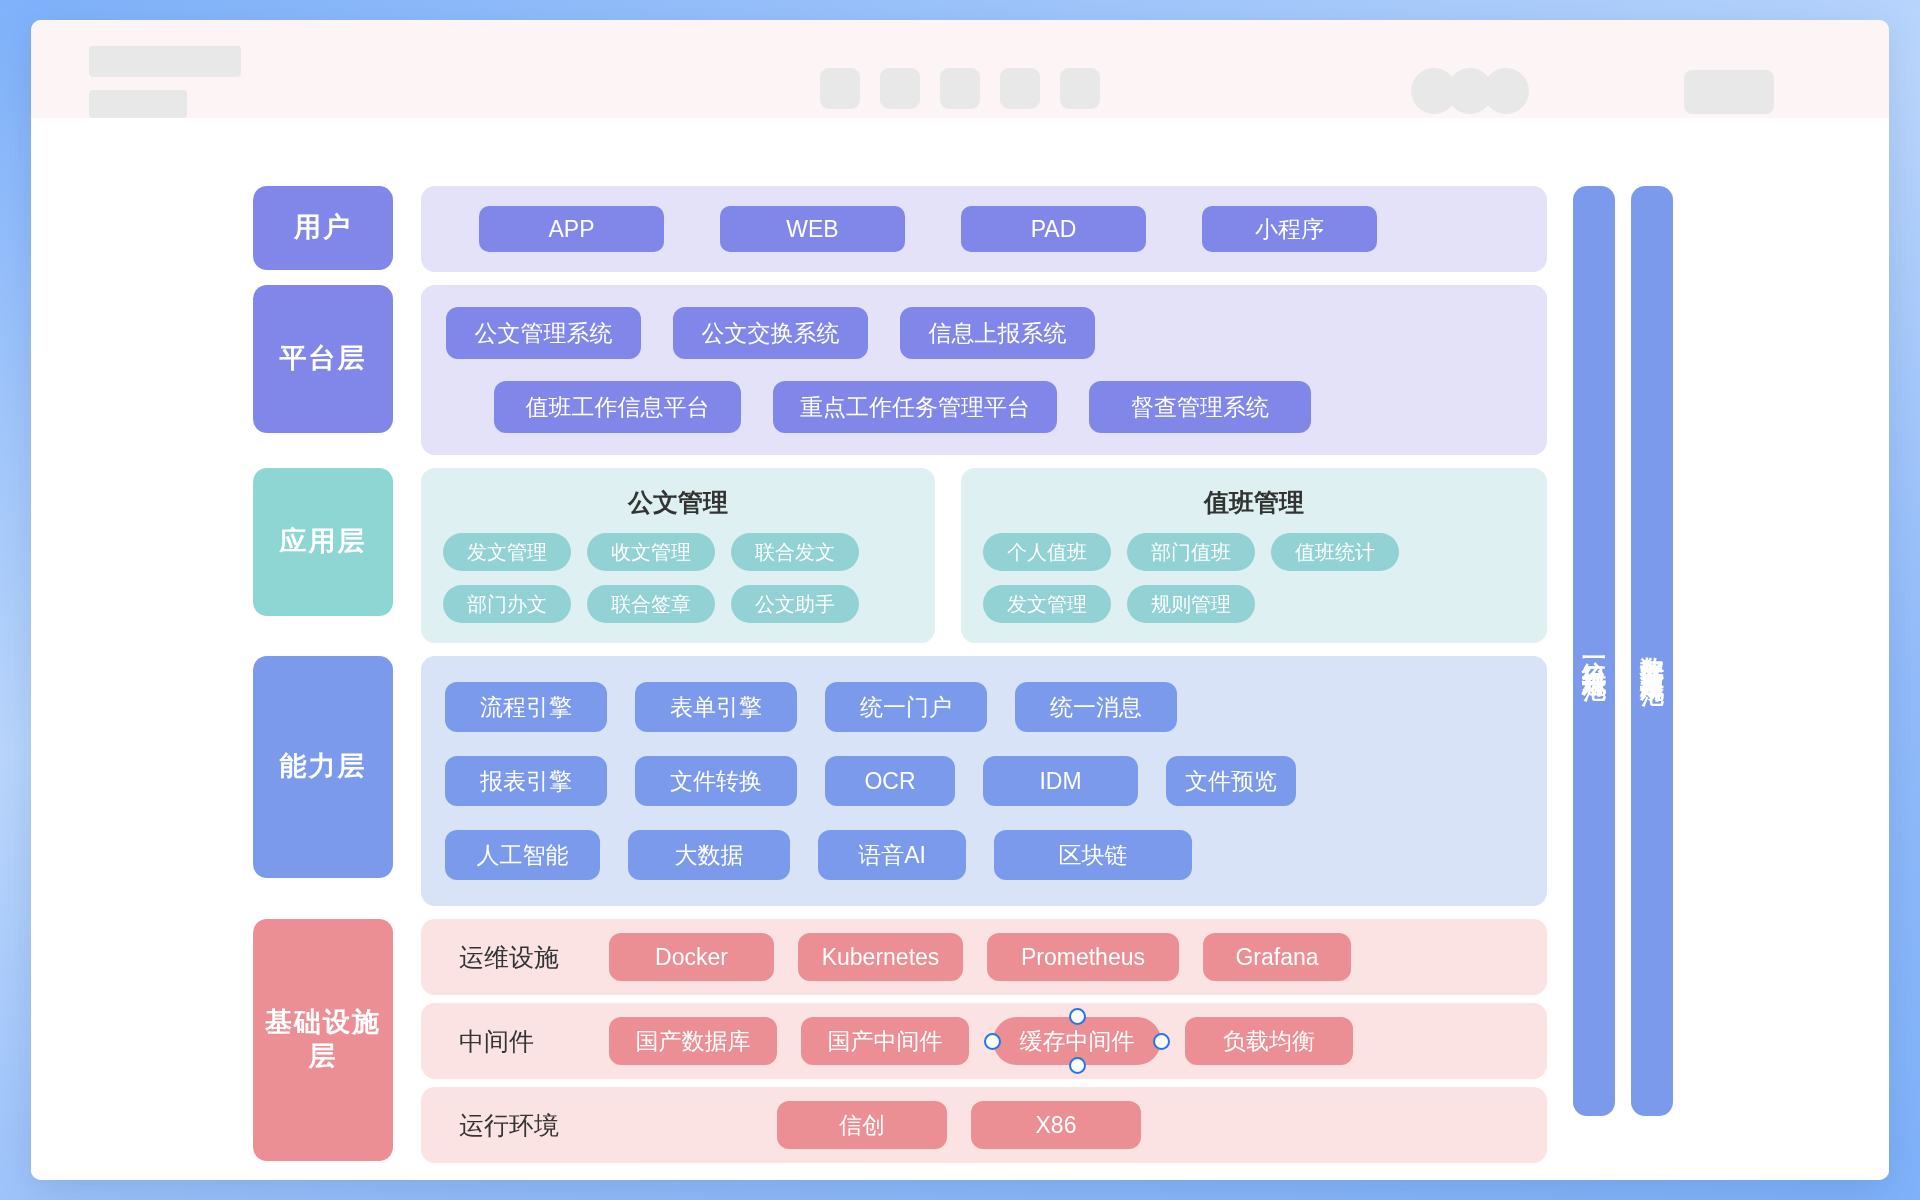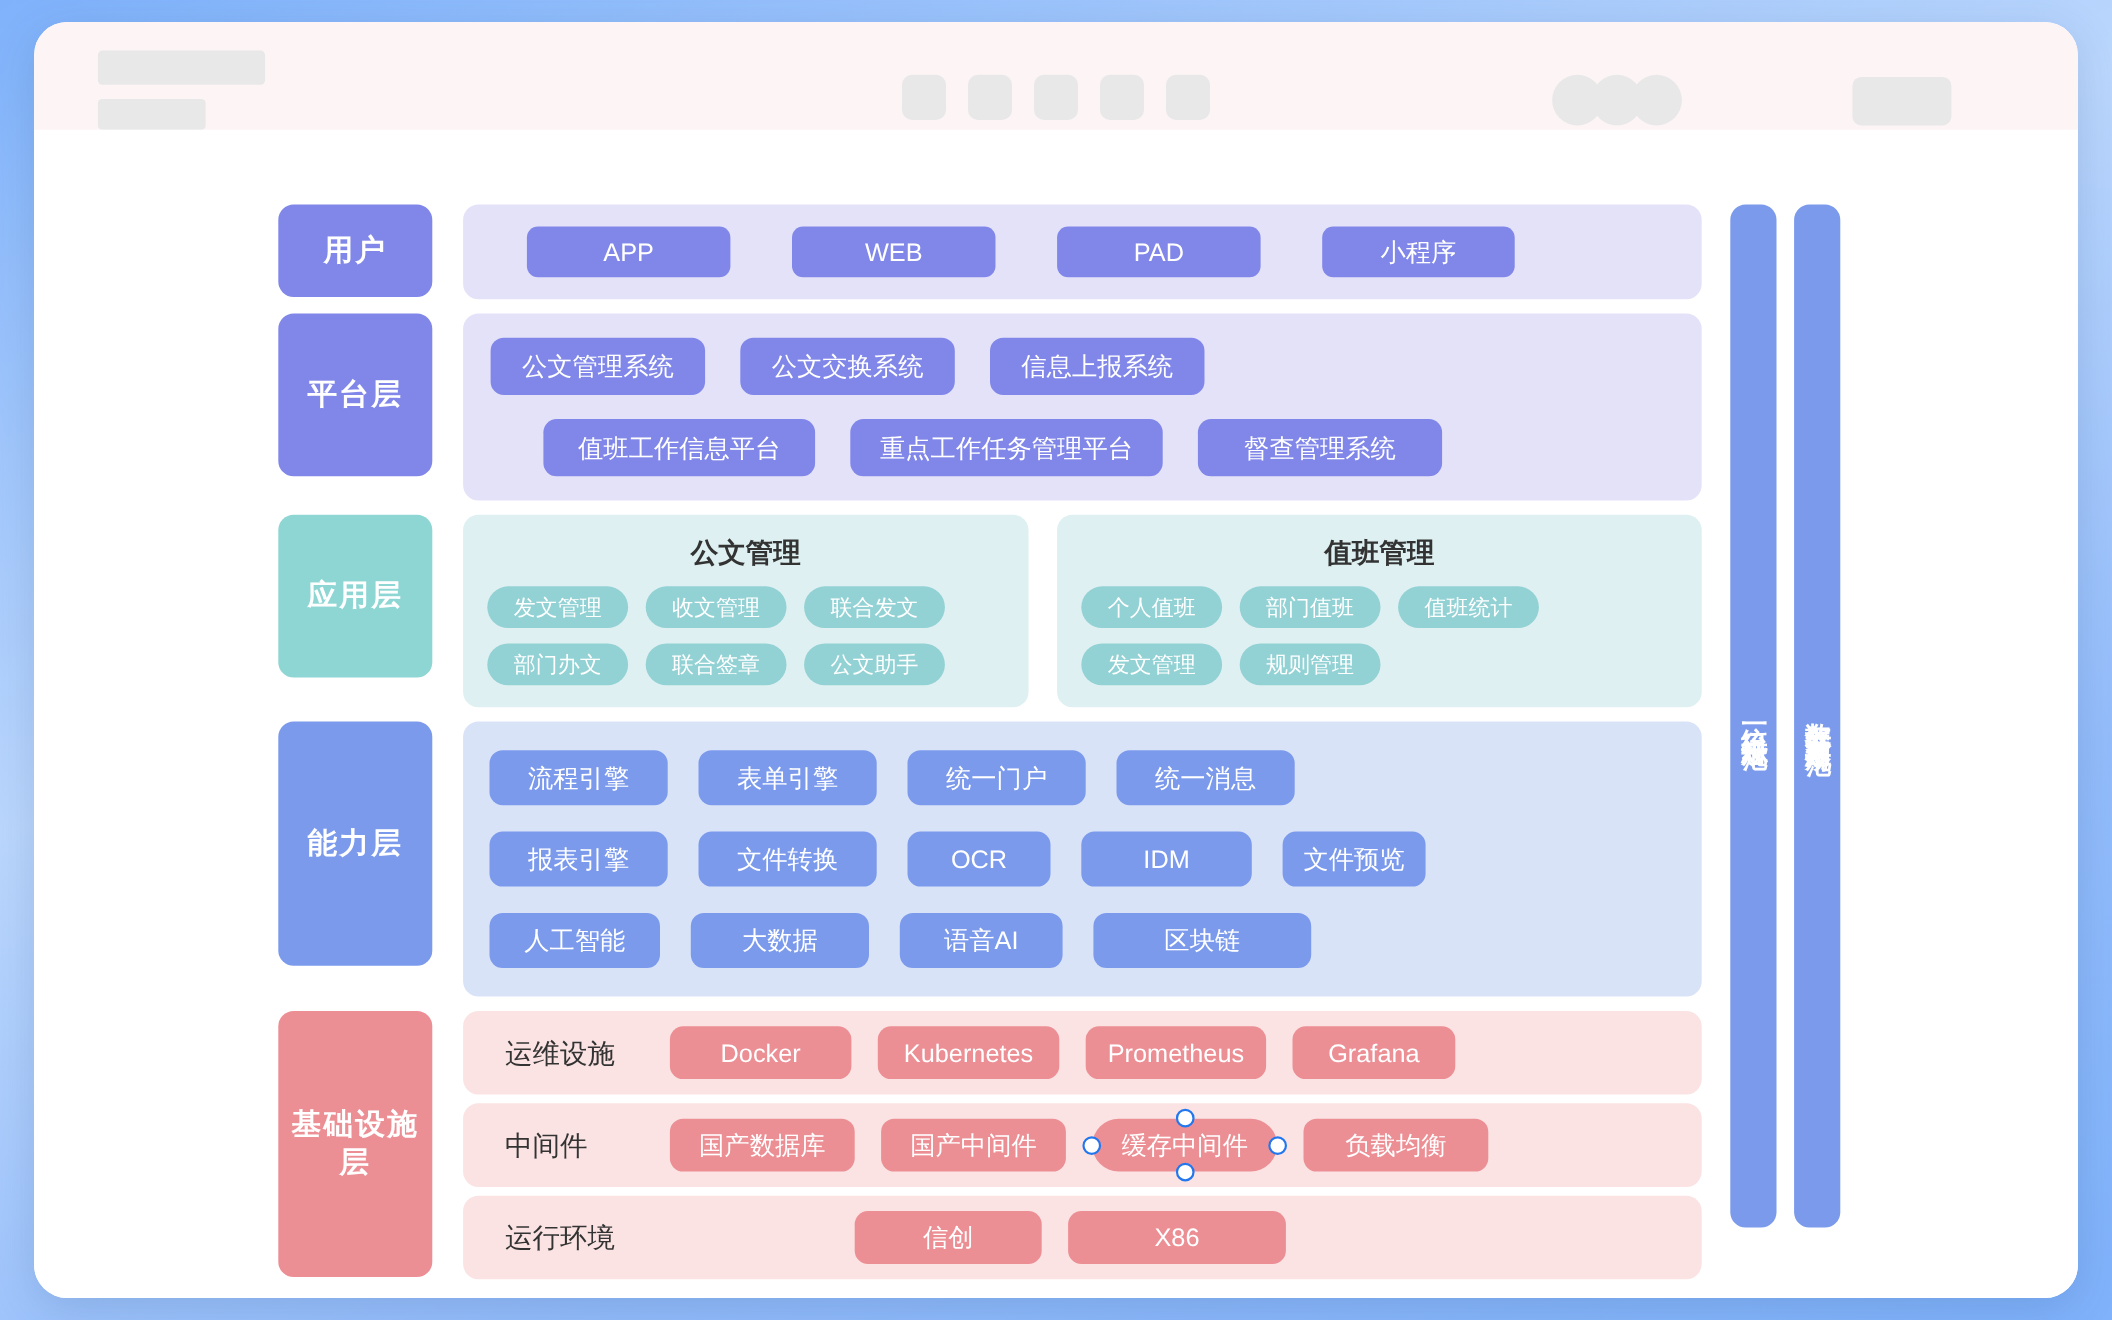--- a/index.html
+++ b/index.html
@@ -11,21 +11,21 @@
   body {
     background: linear-gradient(160deg, #7FB2FB 0%, #9CC4FC 18%, #BBD7FD 40%, #94BDFB 72%, #7FB2FB 100%);
     display: flex; align-items: center; justify-content: center;
   }
 
   
   .window {
     position: relative;
     width: 1858px; height: 1160px;
     background: #ffffff;
-    border-radius: 30px;
+    border-radius: 10px;
     overflow: hidden;
     box-shadow: 0 10px 40px rgba(40,70,130,.18);
   }
   .chrome {
     height: 98px;
     background: #FDF4F6;
     display: flex; align-items: center;
     position: relative;
   }
   .chrome-left { position: absolute; left: 58px; top: 26px; }
@@ -265,21 +265,21 @@
 
         <div class="row">
           <div class="layer-label" style="background:#EC8F95;height:242px">基础设施层</div>
           <div class="infra-body">
 
             <div class="infra-row ir-0">
               <div class="infra-label">运维设施</div>
               <div class="infra-chips">
                 <div class="chip-infra" style="width:165px">Docker</div>
                 <div class="chip-infra" style="width:165px">Kubernetes</div>
-                <div class="chip-infra" style="width:164px">Prometheus</div>
+                <div class="chip-infra" style="width:192px">Prometheus</div>
                 <div class="chip-infra" style="width:148px">Grafana</div>
               </div>
             </div>
 
             <div class="infra-row ir-1">
               <div class="infra-label">中间件</div>
               <div class="infra-chips">
                 <div class="chip-infra" style="width:168px">国产数据库</div>
                 <div class="chip-infra" style="width:168px">国产中间件</div>
                 <div class="chip-infra selected" style="width:168px">
@@ -290,21 +290,21 @@
                   <span class="hnd r"></span>
                 </div>
                 <div class="chip-infra" style="width:168px">负载均衡</div>
               </div>
             </div>
 
             <div class="infra-row ir-2">
               <div class="infra-label">运行环境</div>
               <div class="infra-chips">
                 <div class="chip-infra" style="width:170px">信创</div>
-                <div class="chip-infra" style="width:198px">X86</div>
+                <div class="chip-infra" style="width:170px">X86</div>
               </div>
             </div>
 
           </div>
         </div>
 
       </div>
 
       <div class="side-bars">
         <div class="side-bar" style="height:930px">统一日志规范</div>

